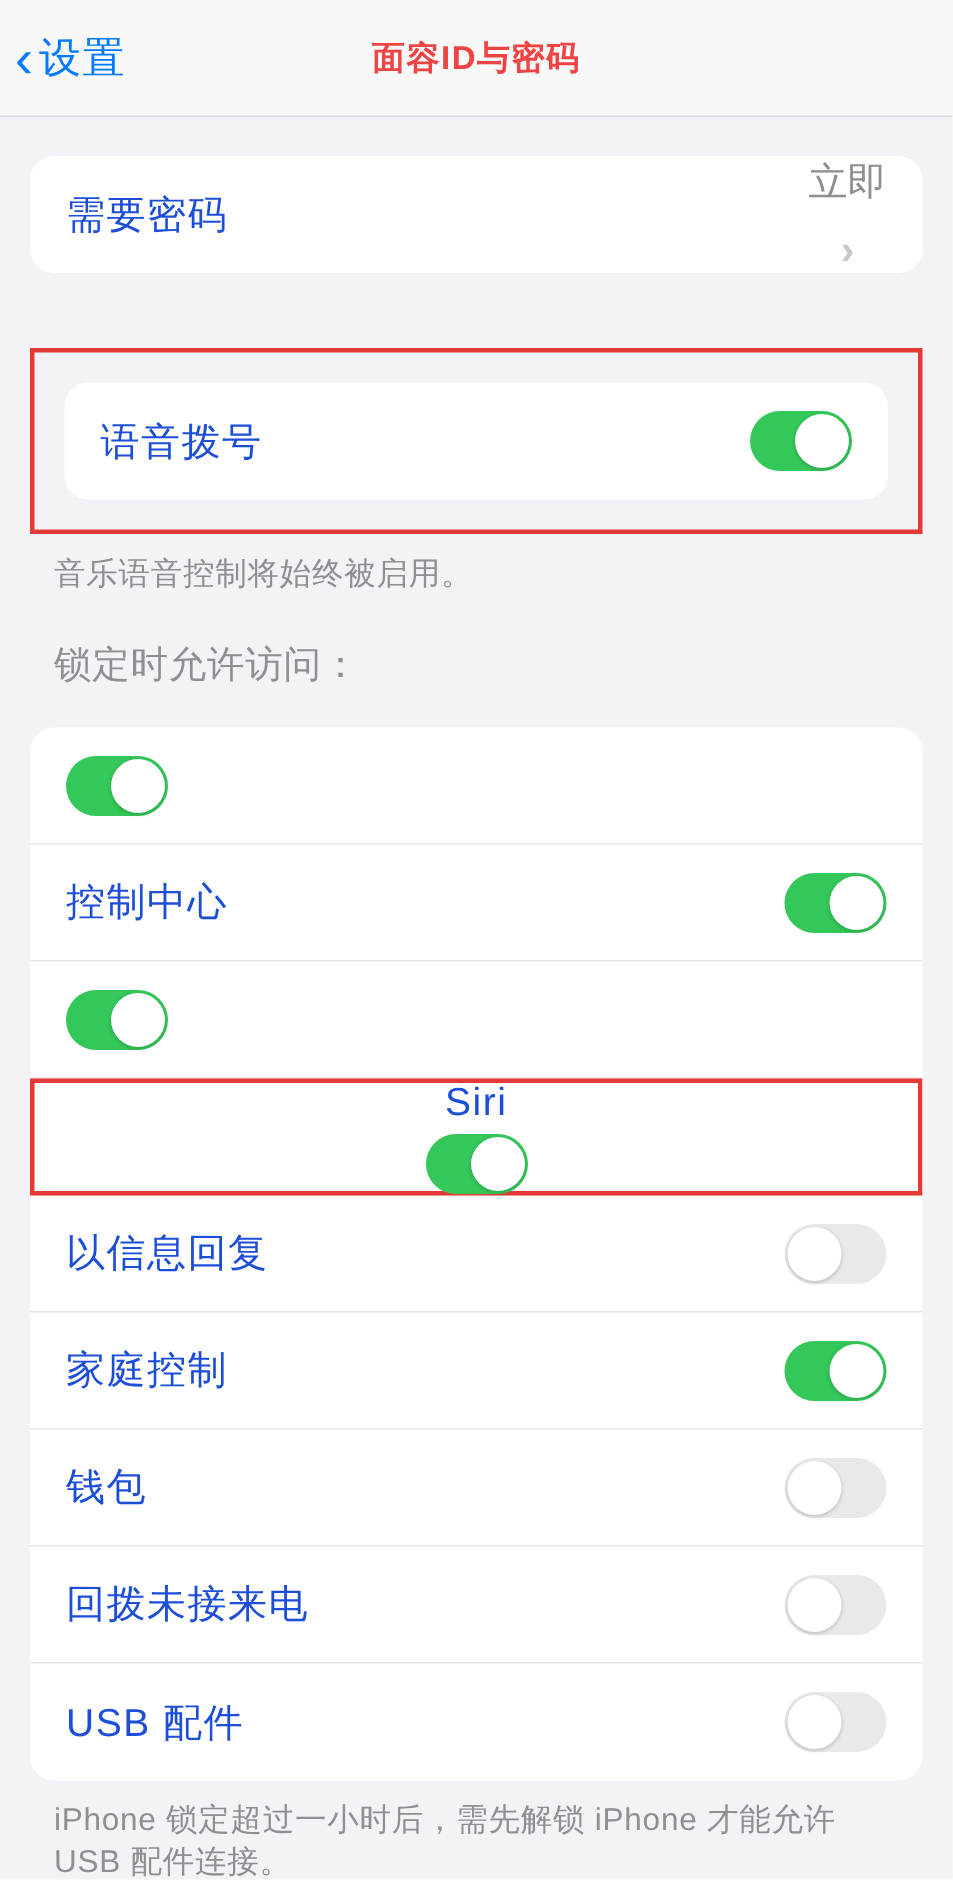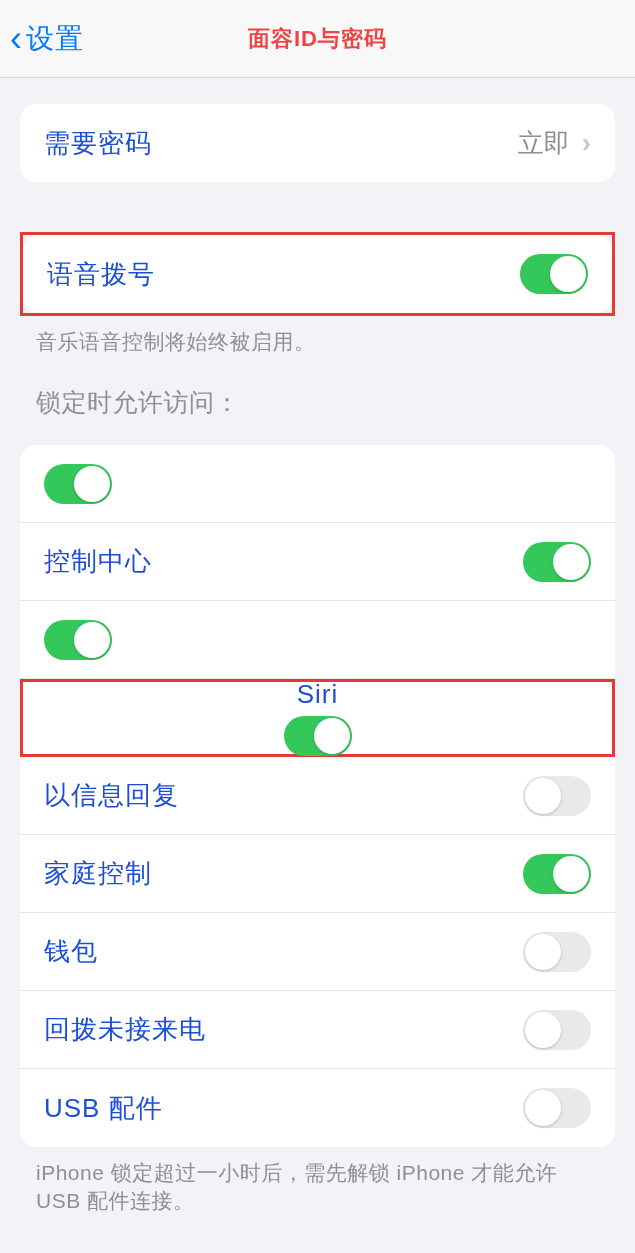--- a/index.html
+++ b/index.html
@@ -70,20 +70,21 @@
     }
     .row-label {
       font-size: 26px;
       color: #1d4ed8;
       letter-spacing: 1px;
     }
     .row-value-group {
       display: flex;
       align-items: center;
       gap: 12px;
+      flex-direction: column;
     }
     .row-value {
       font-size: 26px;
       color: #8e8e93;
     }
     .chevron-right {
       color: #c7c7cc;
       font-size: 28px;
       font-weight: 600;
     }
@@ -124,21 +125,21 @@
     .section-header {
       margin: 30px 36px 6px 36px;
       font-size: 25px;
       color: #8e8e93;
       letter-spacing: 0.5px;
     }
     .section-highlight-1 {
       margin: 14px 20px 0 20px;
       border: 3px solid #e53935;
       border-radius: 0;
-      padding: 0;
+      padding: 20px;
     }
     .section-highlight-1 .section {
       margin: 0;
     }
     .row-highlighted {
       outline: 3px solid #e53935;
       outline-offset: -3px;
       flex-direction: column;
     }
     .section-voice {

